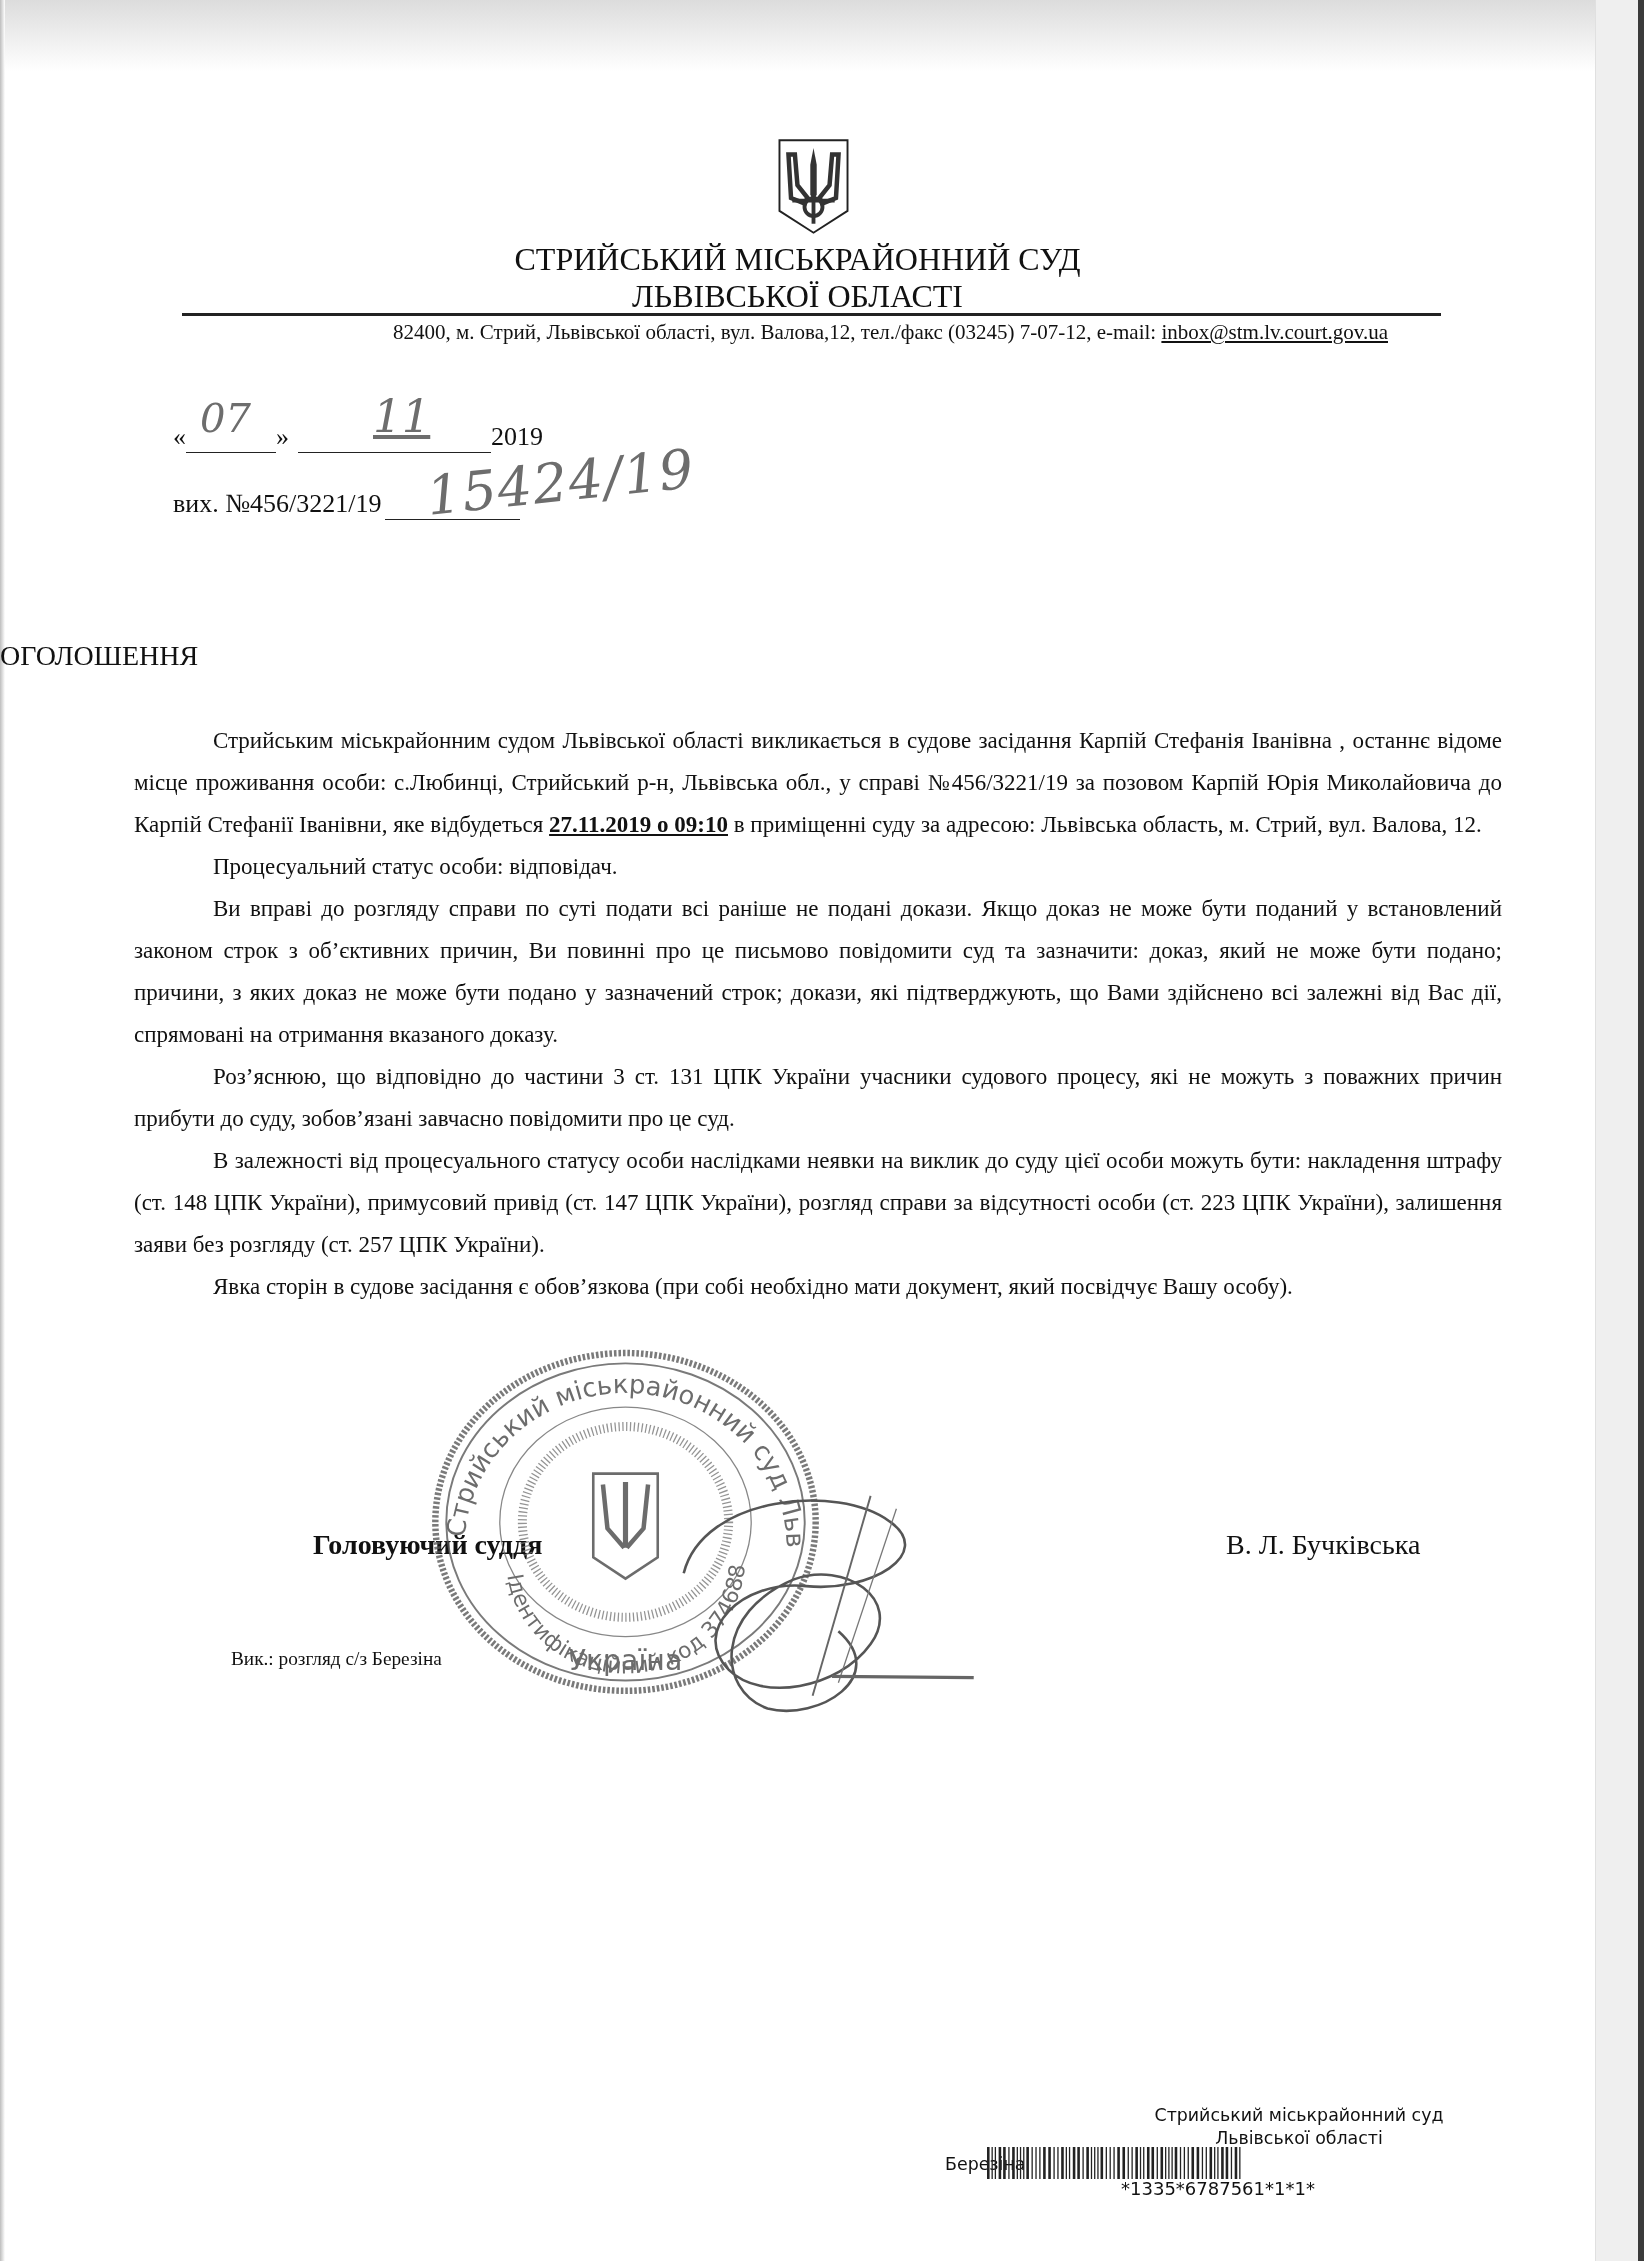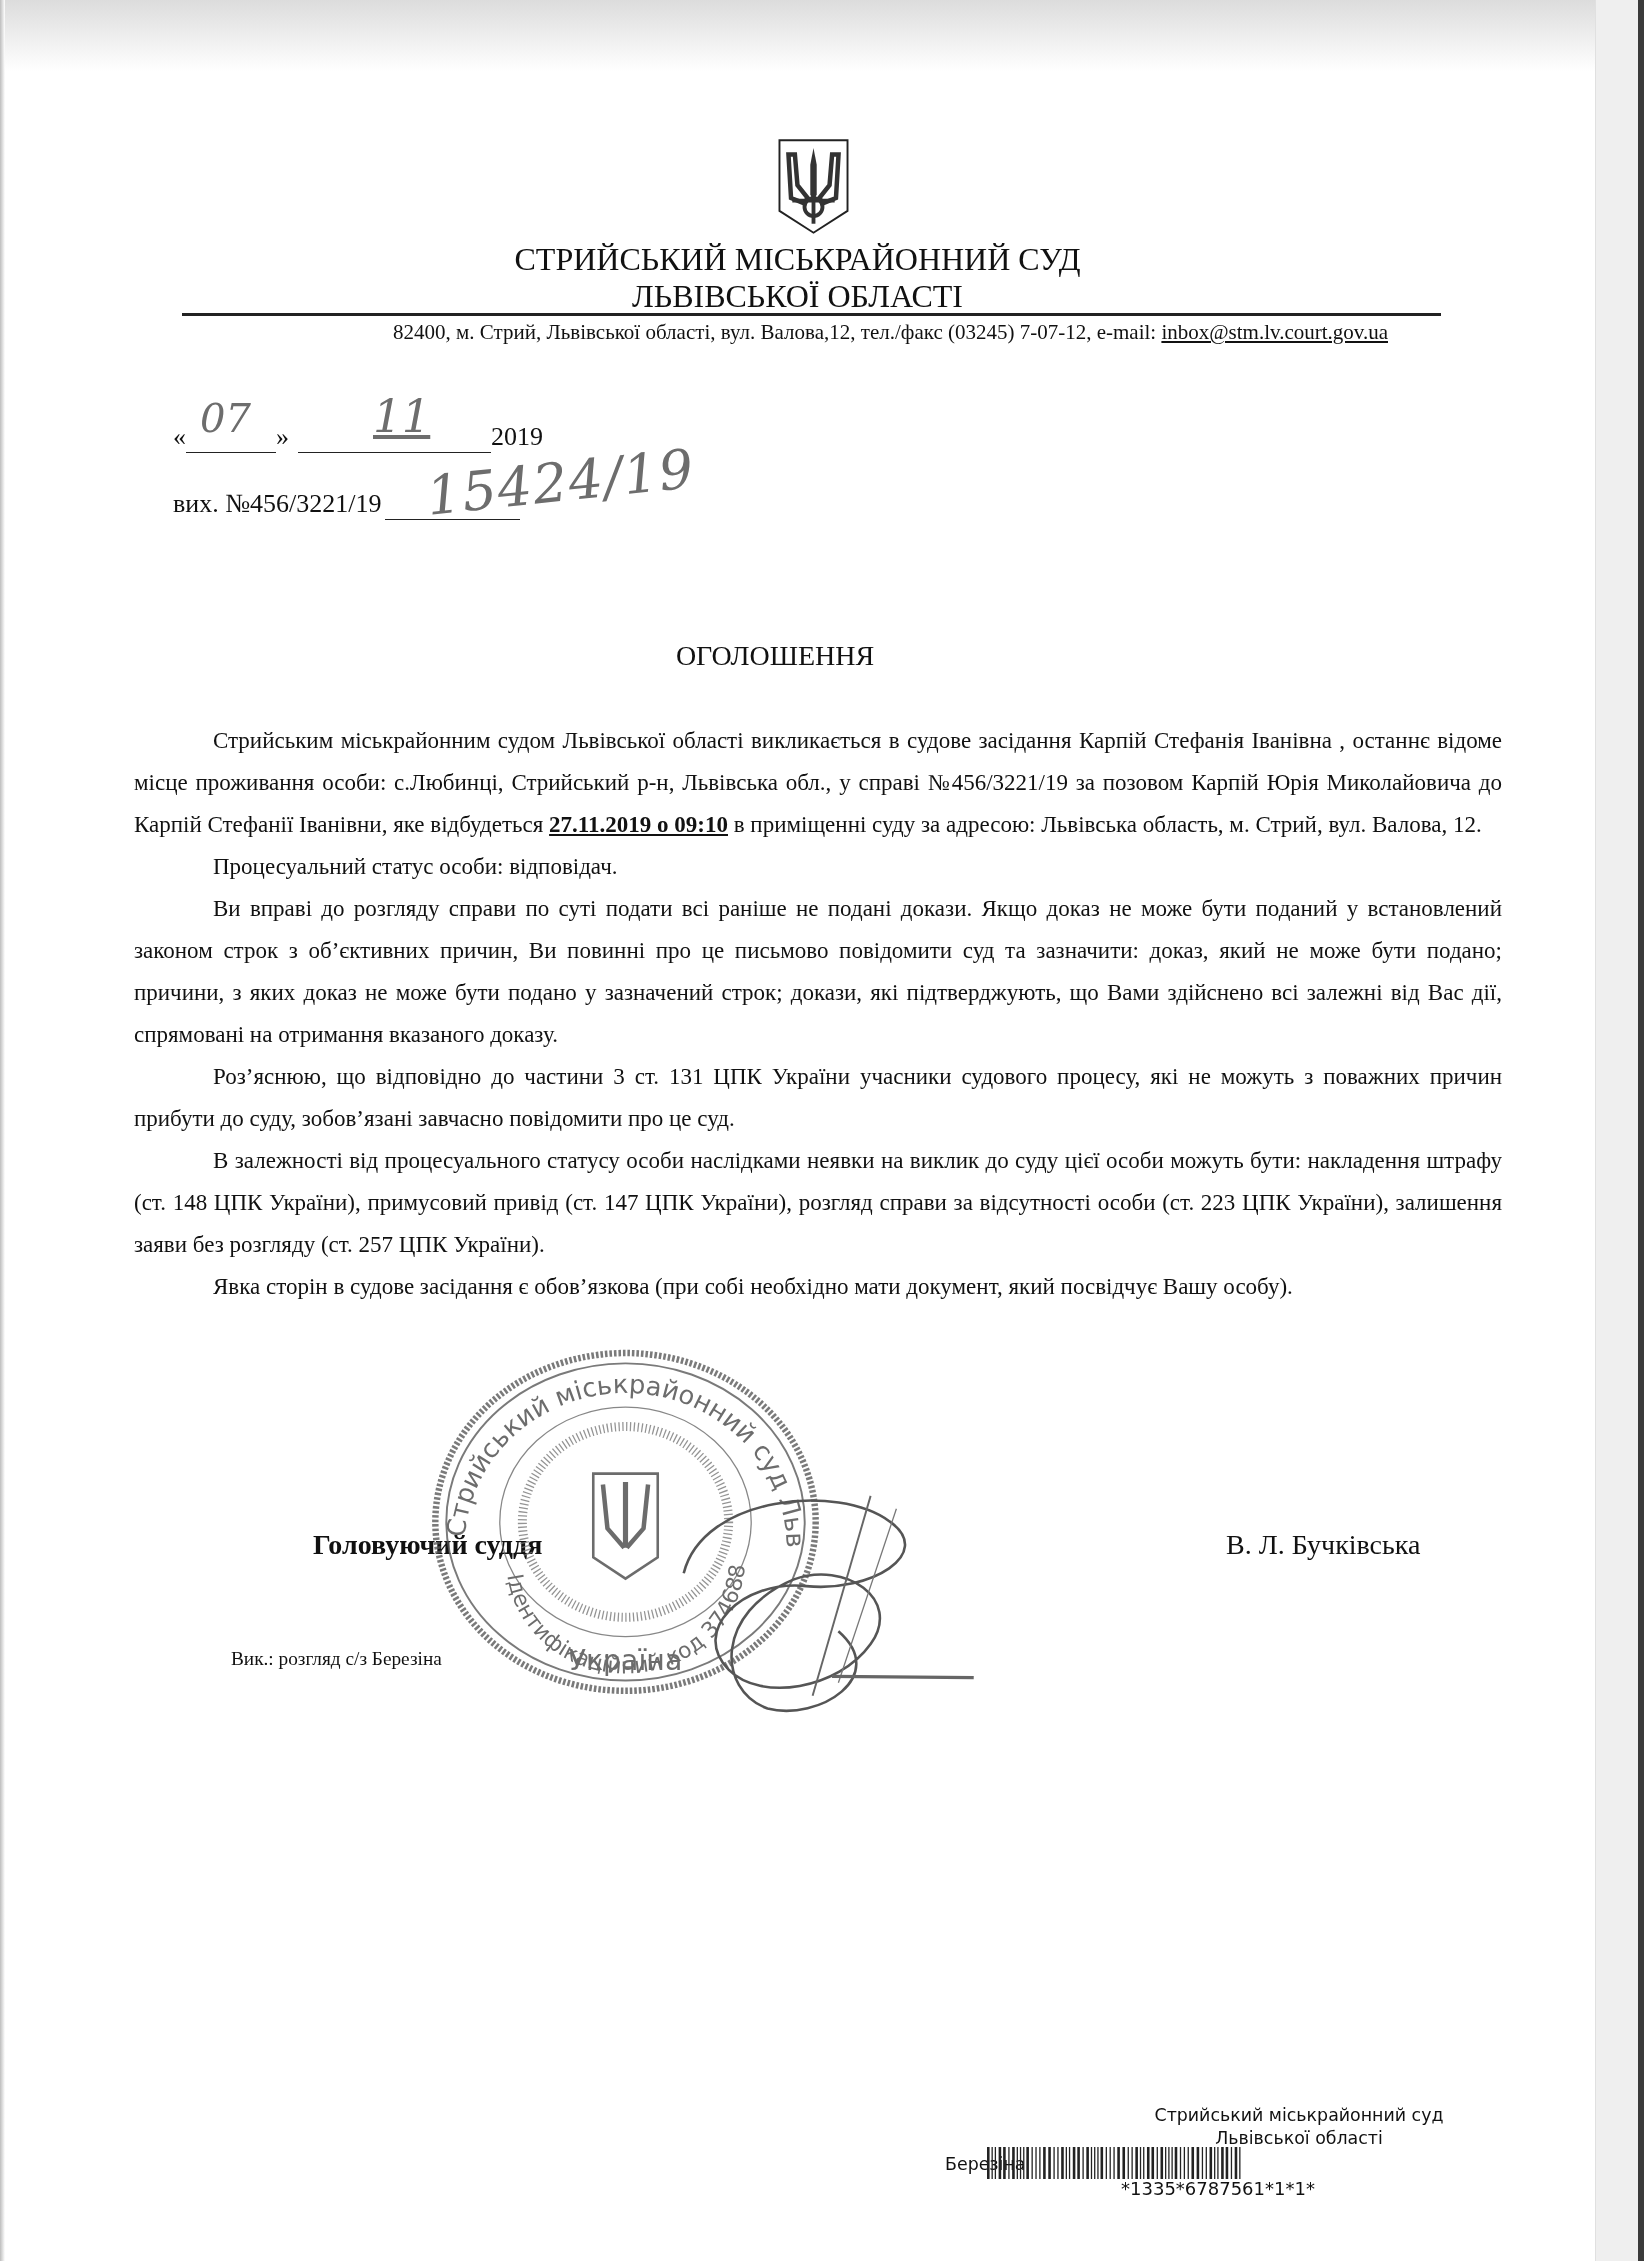--- a/index.html
+++ b/index.html
@@ -33,21 +33,21 @@
   .blank { display: inline-block; border-bottom: 1.9px solid #222; vertical-align: baseline; }
   .blank.day { width: 90px; }
   .blank.month { width: 193px; margin-left: 9px; }
   .outnum-line { left: 173px; top: 489px; font-size: 26px; }
   .blank.num { width: 135px; margin-left: 3.9px; }
   .hand { font-family: "DejaVu Serif", serif; font-style: italic; color: #6d6d6d; position: absolute; }
   .hand.day { left: 200px; top: 395px; font-size: 40px; }
   .hand.month { left: 373px; top: 390px; font-size: 45px; text-decoration: underline; }
   .hand.num { left: 426px; top: 451px; font-size: 54px; letter-spacing: 1.3px; transform: rotate(-6deg); }
 
-  .doc-title { left: 0; width: 1550px; top: 640px; text-align: center; font-size: 28px; }
+  .doc-title { left: 0; width: 1550px; top: 640px; font-size: 28px; }
 
   
   .body-text { left: 134px; top: 720px; width: 1368px; font-size: 23px; line-height: 42px; text-align: justify; }
   .body-text p { margin: 0; text-indent: 79px; }
   .hearing { font-weight: bold; text-decoration: underline; }
 
   
   .sig-role { left: 313px; top: 1529px; font-size: 28px; font-weight: bold; }
   .sig-name { left: 1195px; top: 1529px; font-size: 28px; margin-left: 31px; }
   .executor { left: 231px; top: 1648px; font-size: 19.3px; }

